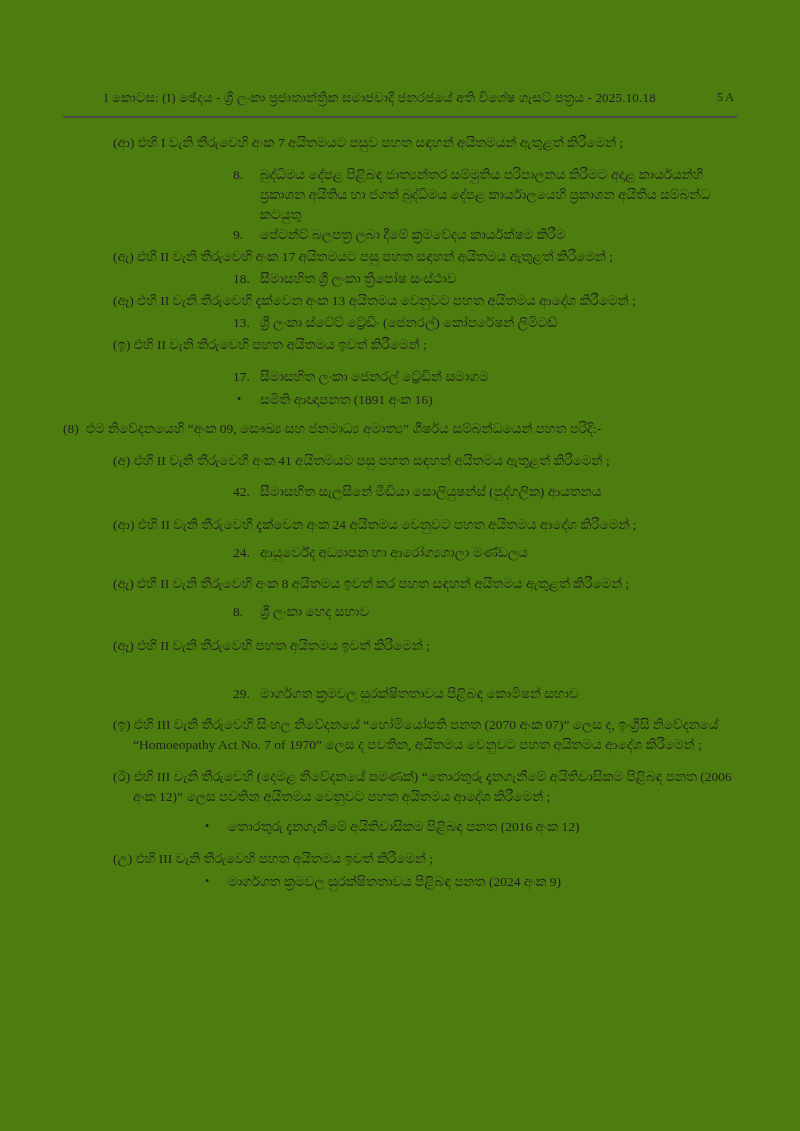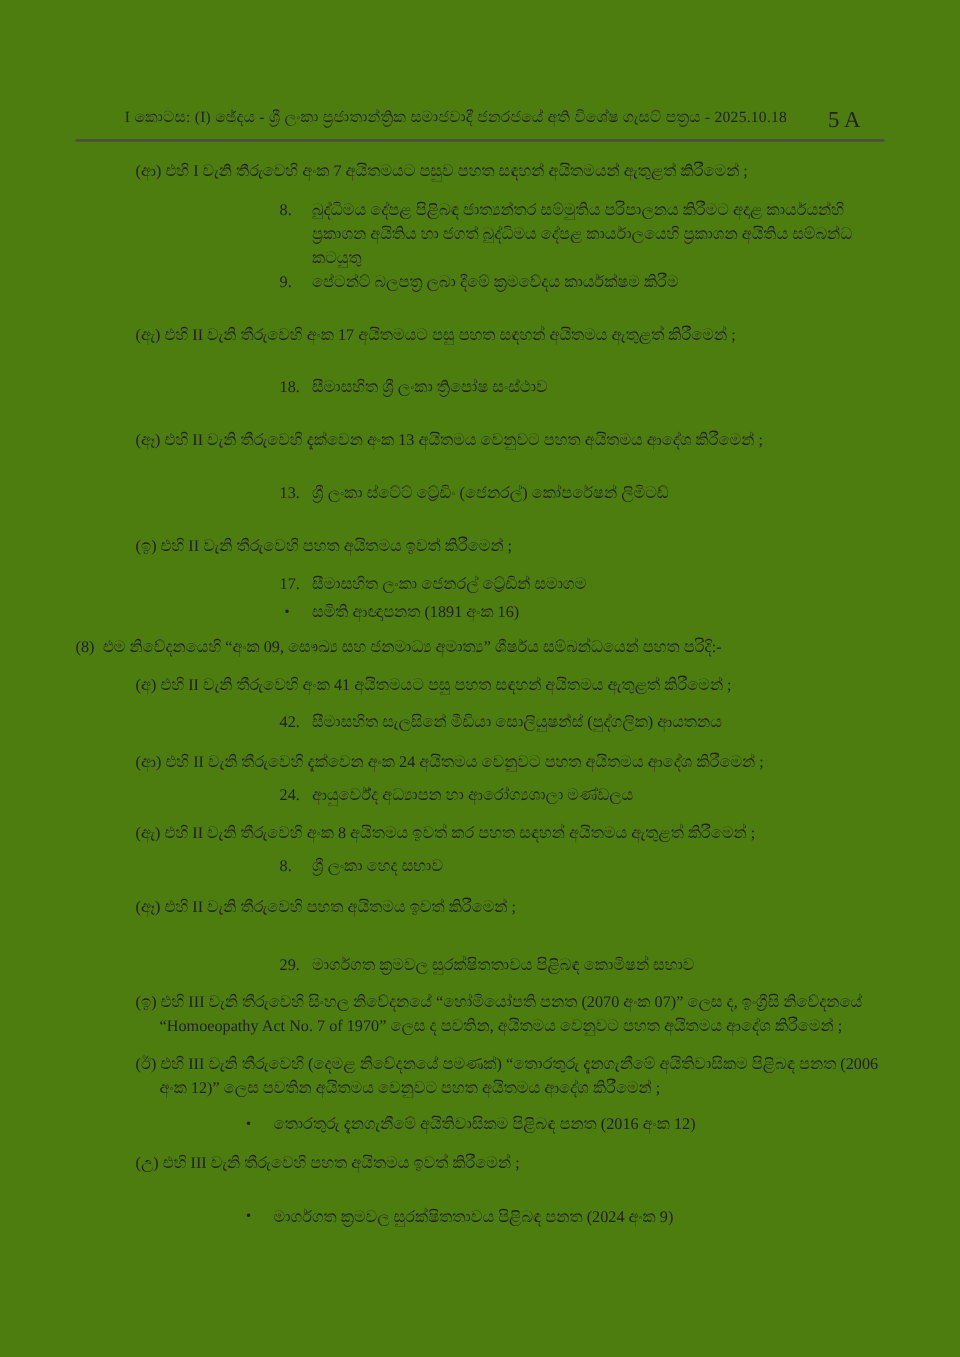--- a/index.html
+++ b/index.html
@@ -22,42 +22,42 @@
   .header-title {
     display: block;
     text-align: center;
     font-size: 13px;
     letter-spacing: 0.2px;
     color: #222222;
     padding-right: 40px;
   }
   .page-number {
     position: absolute;
-    right: 20px;
+    right: 3px;
     top: 0;
-    font-size: 19px;
+    font-size: 12px;
     color: #222222;
   }
   .header-rule {
     position: absolute;
     top: 116px;
     left: 63px;
     width: 674px;
     height: 0;
     border-top: 2px solid #4a4a4a;
   }
   .content {
     position: absolute;
     top: 127px;
     left: 63px;
     width: 674px;
     font-size: 13.5px;
     line-height: 20px;
   }
-  .block { margin-top: 24px; }
+  .block { margin-top: 2px; }
   .letter {
     padding-left: 70px;
     text-indent: -20px;
   }
   .letter .label { white-space: nowrap; }
   .top8 {
     padding-left: 30px;
     text-indent: -30px;
   }
   .top8 .label { margin-right: 7px; white-space: nowrap; }

